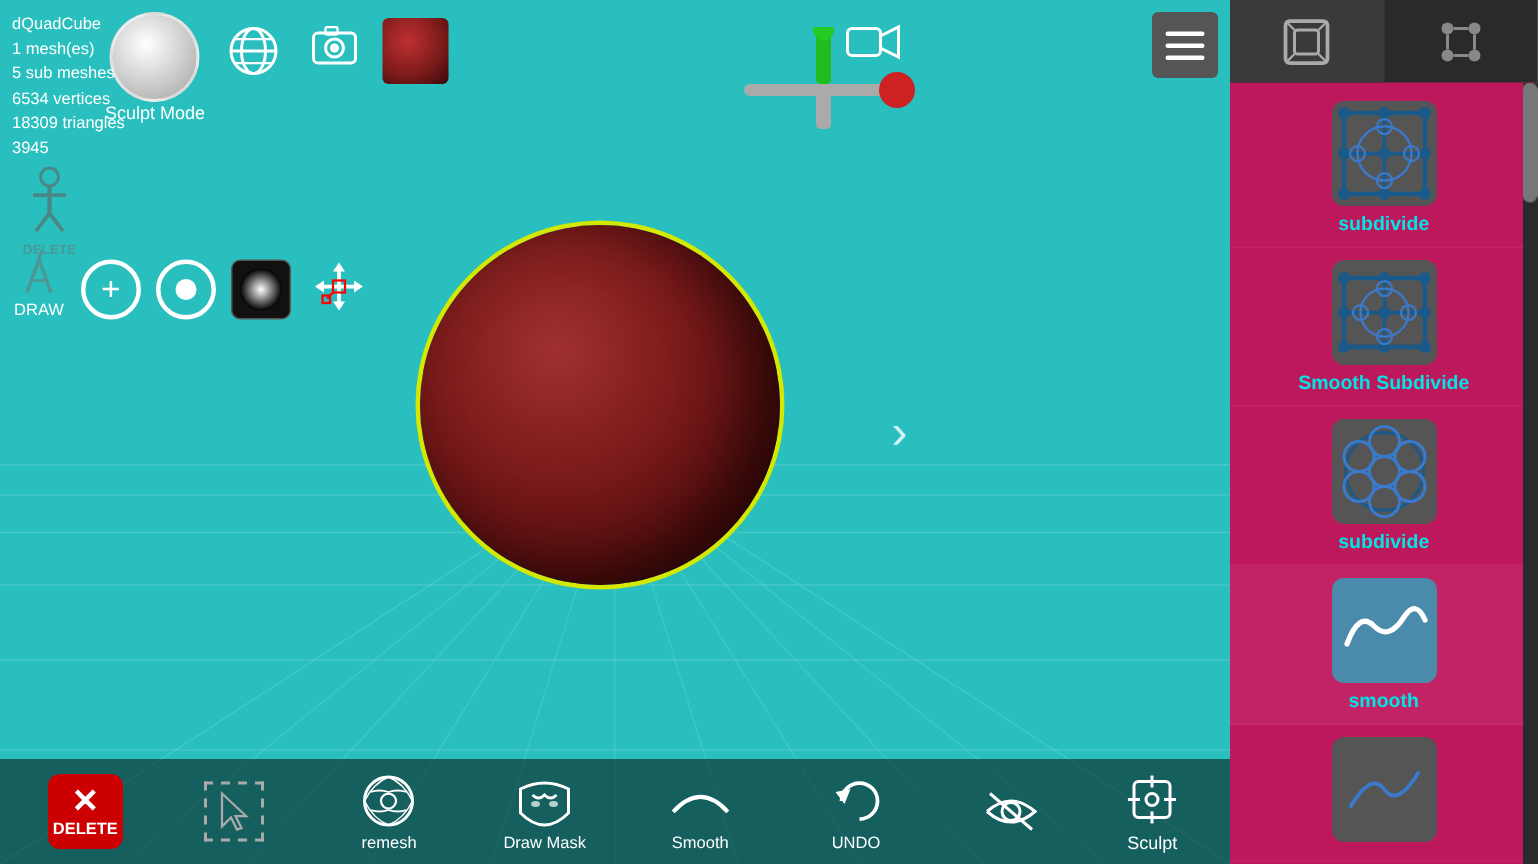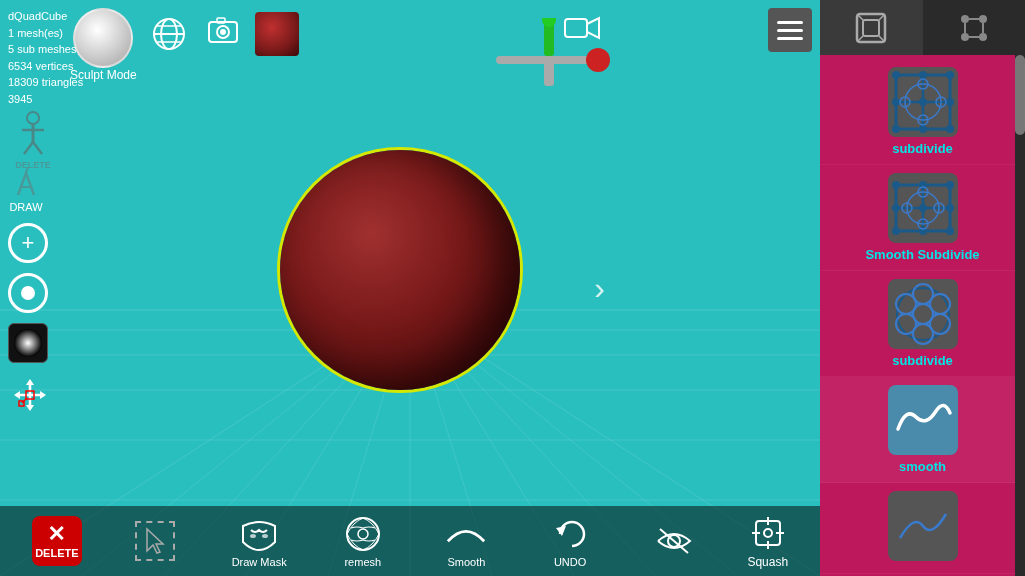--- a/index.html
+++ b/index.html
@@ -487,21 +487,21 @@
 
       <circle cx="25" cy="8" r="6" fill="none" stroke="#4a8888" stroke-width="2"></circle>
       <line x1="25" y1="14" x2="25" y2="32" stroke="#4a8888" stroke-width="3"></line>
       <line x1="14" y1="20" x2="36" y2="20" stroke="#4a8888" stroke-width="2.5"></line>
       <line x1="25" y1="32" x2="16" y2="44" stroke="#4a8888" stroke-width="2.5"></line>
       <line x1="25" y1="32" x2="34" y2="44" stroke="#4a8888" stroke-width="2.5"></line>
     </svg>
     <div style="color:#4a9999;font-size:9px;text-align:center;margin-top:-4px;font-weight:bold;">DELETE</div>
   </div>
 
-  <div style="position:absolute;top:165px;left:8px;display:flex;flex-direction:column;align-items:flex-start;gap:10px;">
+  <div style="position:absolute;top:165px;left:8px;display:flex;align-items:flex-end;gap:10px;">
 
     <div class="draw-icon-container">
       <svg width="36" height="36" viewBox="0 0 36 36">
         <path d="M10 30 L18 8 L26 30" stroke="#4a9999" stroke-width="2.5" fill="none"></path>
         <line x1="13" y1="22" x2="23" y2="22" stroke="#4a9999" stroke-width="2"></line>
         <line x1="18" y1="8" x2="20" y2="2" stroke="#4a9999" stroke-width="2"></line>
       </svg>
       <span class="draw-label">DRAW</span>
     </div>
 
@@ -550,41 +550,41 @@
     <div class="bottom-tool">
       <div class="cursor-tool">
         <svg width="24" height="28" viewBox="0 0 24 28">
           <polygon points="4,2 4,24 10,18 14,26 17,25 13,17 20,17" fill="none" stroke="#aaa" stroke-width="1.5"></polygon>
         </svg>
       </div>
     </div>
 
     <div class="bottom-tool">
       <div class="bottom-icon">
-        <svg width="40" height="36" viewBox="0 0 40 36">
-          <path d="M4 10 Q20 2 36 10 L36 26 Q28 34 20 34 Q12 34 4 26 Z" fill="none" stroke="white" stroke-width="2"></path>
-          <path d="M12 14 Q16 18 20 14 Q24 18 28 14" fill="none" stroke="white" stroke-width="2"></path>
-          <ellipse cx="14" cy="20" rx="3" ry="2" fill="white" opacity="0.7"></ellipse>
-          <ellipse cx="26" cy="20" rx="3" ry="2" fill="white" opacity="0.7"></ellipse>
-        </svg>
-      </div>
-      <span>Draw Mask</span>
-    </div>
-
-    <div class="bottom-tool">
-      <div class="bottom-icon">
         <svg width="40" height="40" viewBox="0 0 40 40">
           <circle cx="20" cy="20" r="16" fill="none" stroke="white" stroke-width="2"></circle>
           <path d="M20 4 Q30 8 36 20 Q30 32 20 36 Q10 32 4 20 Q10 8 20 4" fill="none" stroke="white" stroke-width="1"></path>
           <circle cx="20" cy="20" r="5" fill="none" stroke="white" stroke-width="1.5"></circle>
           <path d="M8 14 Q14 12 20 14 Q26 12 32 14" fill="none" stroke="white" stroke-width="1.2"></path>
           <path d="M8 26 Q14 28 20 26 Q26 28 32 26" fill="none" stroke="white" stroke-width="1.2"></path>
         </svg>
       </div>
       <span>remesh</span>
+    </div>
+
+    <div class="bottom-tool">
+      <div class="bottom-icon">
+        <svg width="40" height="36" viewBox="0 0 40 36">
+          <path d="M4 10 Q20 2 36 10 L36 26 Q28 34 20 34 Q12 34 4 26 Z" fill="none" stroke="white" stroke-width="2"></path>
+          <path d="M12 14 Q16 18 20 14 Q24 18 28 14" fill="none" stroke="white" stroke-width="2"></path>
+          <ellipse cx="14" cy="20" rx="3" ry="2" fill="white" opacity="0.7"></ellipse>
+          <ellipse cx="26" cy="20" rx="3" ry="2" fill="white" opacity="0.7"></ellipse>
+        </svg>
+      </div>
+      <span>Draw Mask</span>
     </div>
 
     <div class="bottom-tool">
       <div class="bottom-icon">
         <svg width="44" height="32" viewBox="0 0 44 32">
           <path d="M2 24 Q22 2 42 24" fill="none" stroke="white" stroke-width="3"></path>
         </svg>
       </div>
       <span>Smooth</span>
     </div>
@@ -614,21 +614,21 @@
       <div class="bottom-icon">
         <svg width="36" height="36" viewBox="0 0 36 36">
           <rect x="6" y="6" width="24" height="24" rx="3" fill="none" stroke="white" stroke-width="2"></rect>
           <circle cx="18" cy="18" r="4" fill="none" stroke="white" stroke-width="2"></circle>
           <line x1="18" y1="2" x2="18" y2="10" stroke="white" stroke-width="2"></line>
           <line x1="18" y1="26" x2="18" y2="34" stroke="white" stroke-width="2"></line>
           <line x1="2" y1="18" x2="10" y2="18" stroke="white" stroke-width="2"></line>
           <line x1="26" y1="18" x2="34" y2="18" stroke="white" stroke-width="2"></line>
         </svg>
       </div>
-      <span>Squash</span>
+      <span>Sculpt</span>
     </div>
   </div>
 </div>
 
 <div id="right-panel">
 
   <div class="panel-top-tabs">
     <div class="panel-tab active">
       <svg width="38" height="38" viewBox="0 0 38 38">
         <rect x="5" y="5" width="28" height="28" rx="3" fill="none" stroke="#aaa" stroke-width="2.5"></rect>

